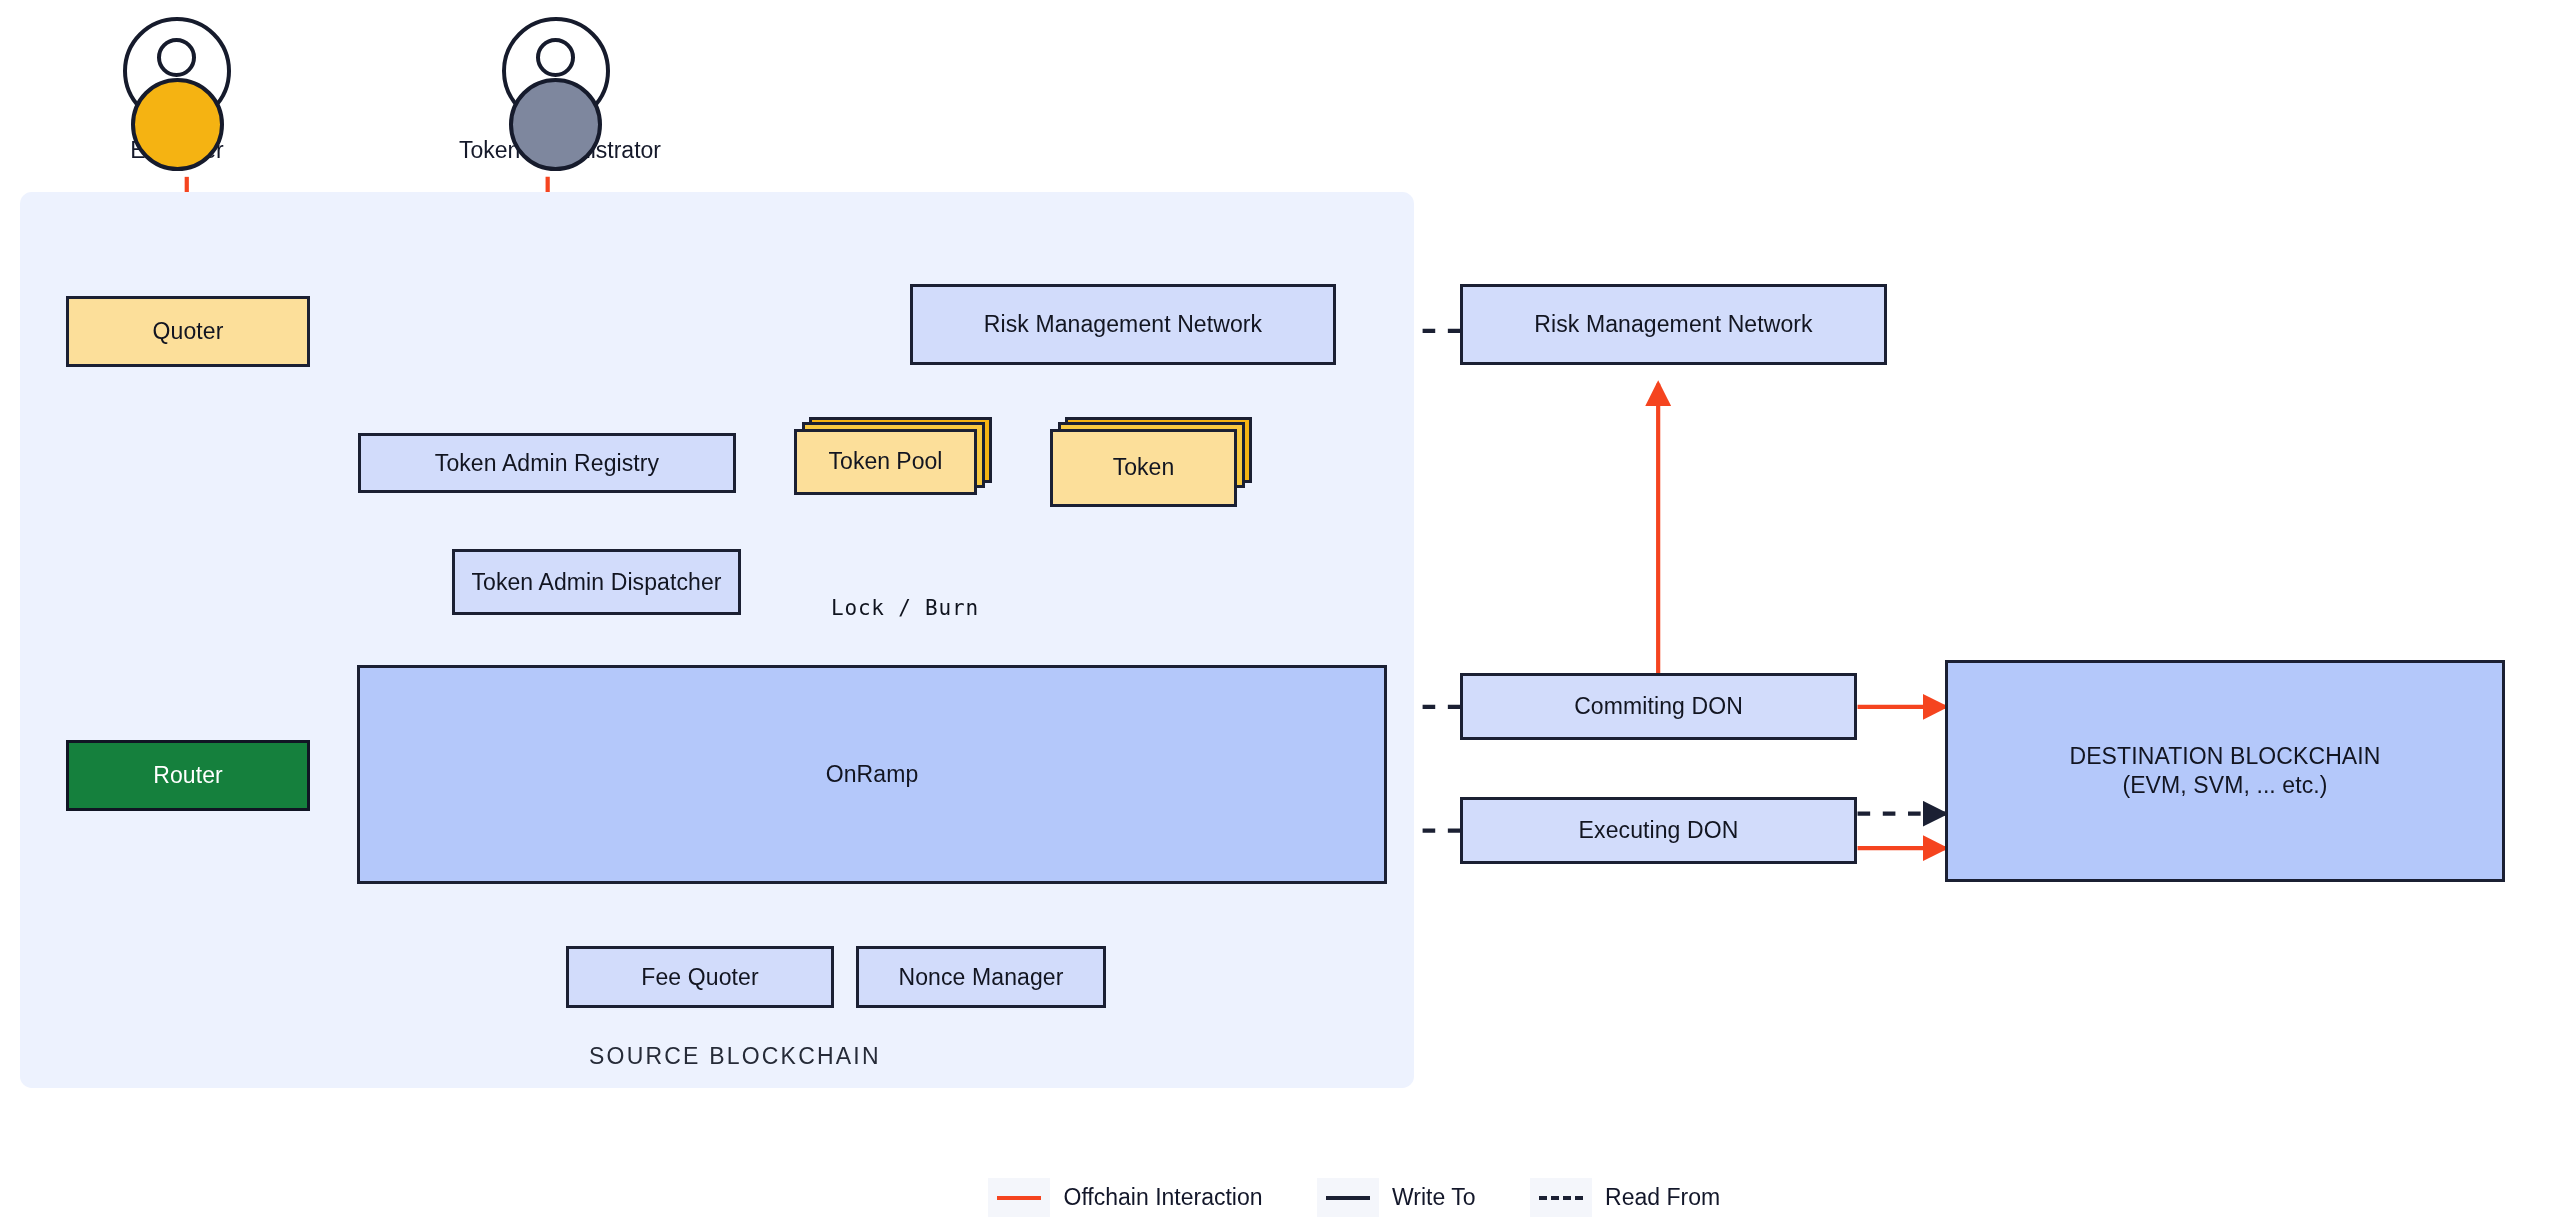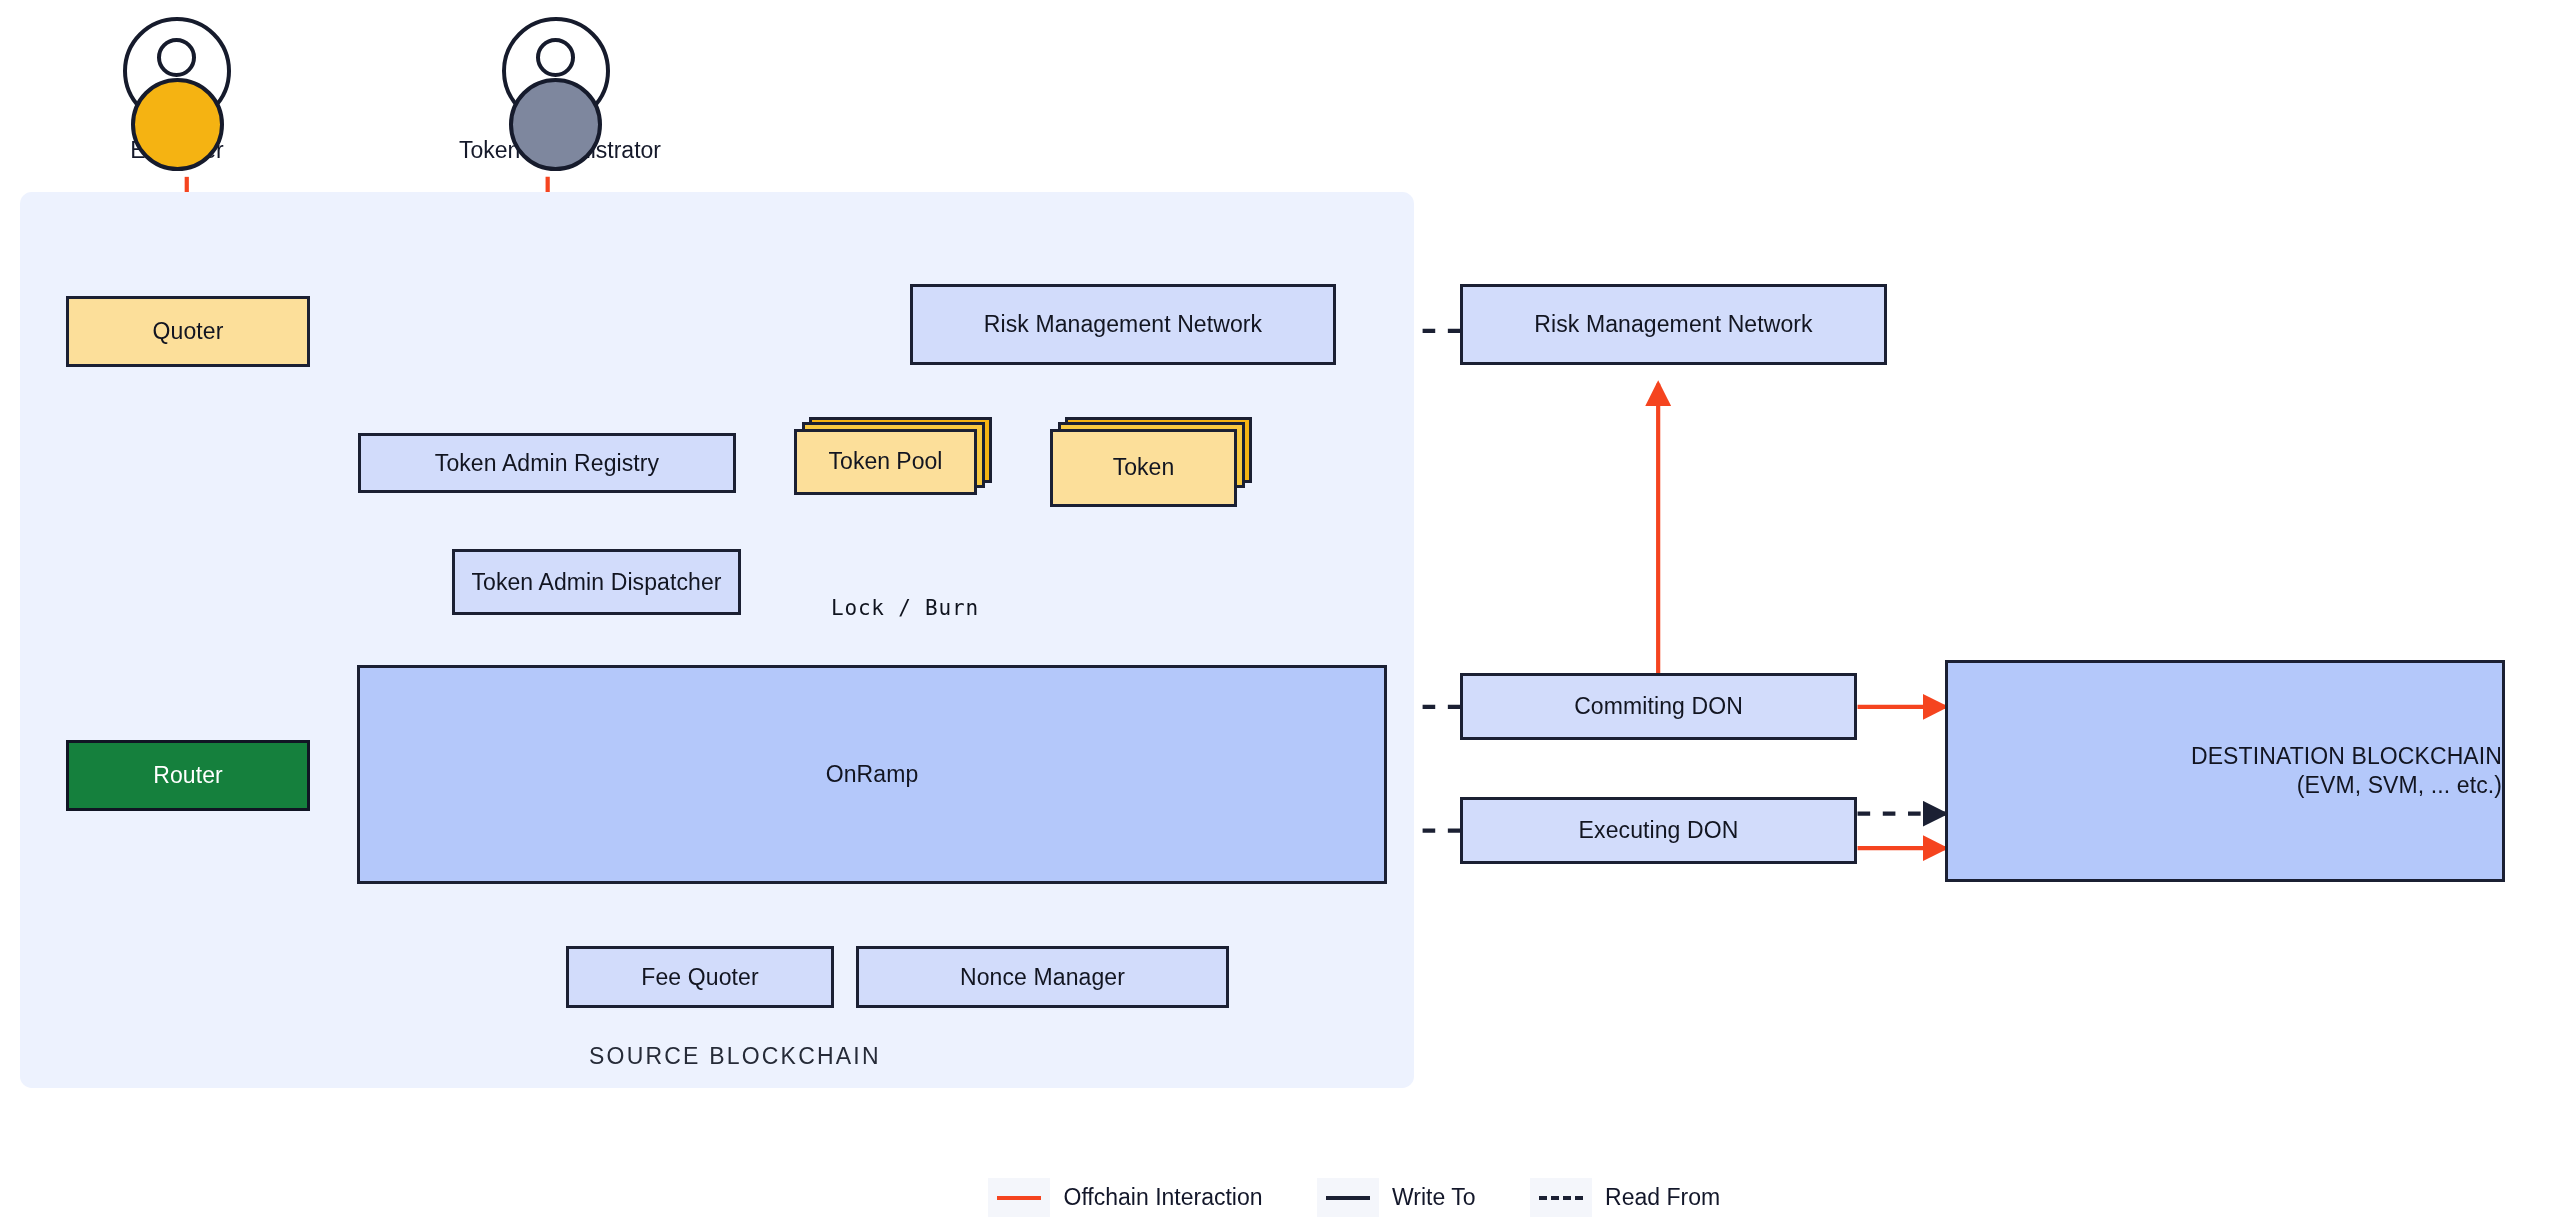--- a/index.html
+++ b/index.html
@@ -255,31 +255,31 @@
     <div class="card back1" style="left:8.4px; top:5px; width:187px; height:66px;"></div>
     <div class="card front" style="left:0;  top:11.8px; width:187px; height:78px;">Token</div>
   </div>
 
   <div class="mono-label" style="left:831px; top:566px;margin-top:30px;">Lock / Burn</div>
 
   <div class="node blue-dark" style="left:357px; top:665px; width:1030px; height:219px;">OnRamp</div>
 
   <div class="node blue" style="left:566px; top:946px; width:268px; height:62px;">Fee Quoter</div>
 
-  <div class="node blue" style="left:856px; top:946px; width:373px; height:62px;">Nonce Manager</div>
+  <div class="node blue" style="left:856px; top:946px; width:250px; height:62px;">Nonce Manager</div>
 
   <div class="node blue" style="left:910px; top:284px; width:426px; height:81px;">Risk Management Network</div>
 
   <div class="node blue" style="left:1460px; top:284px; width:427px; height:81px;">Risk Management Network</div>
 
   <div class="node blue" style="left:1460px; top:673px; width:397px; height:67px;">Commiting DON</div>
 
   <div class="node blue" style="left:1460px; top:797px; width:397px; height:67px;">Executing DON</div>
 
-  <div class="node blue-dark" style="left:1945px; top:660px; width:560px; height:222px; flex-direction:column;align-items:flex-end;">
+  <div class="node blue-dark" style="left:1945px; top:660px; width:560px; height:222px; flex-direction:column;">
     <span>DESTINATION BLOCKCHAIN</span>
     <span>(EVM, SVM, ... etc.)</span>
   </div>
 
   <div id="legend">
     <div class="legend-item">
       <div class="legend-swatch">
         <div class="legend-line offchain"></div>
       </div>
       <div class="legend-text">Offchain Interaction</div>

